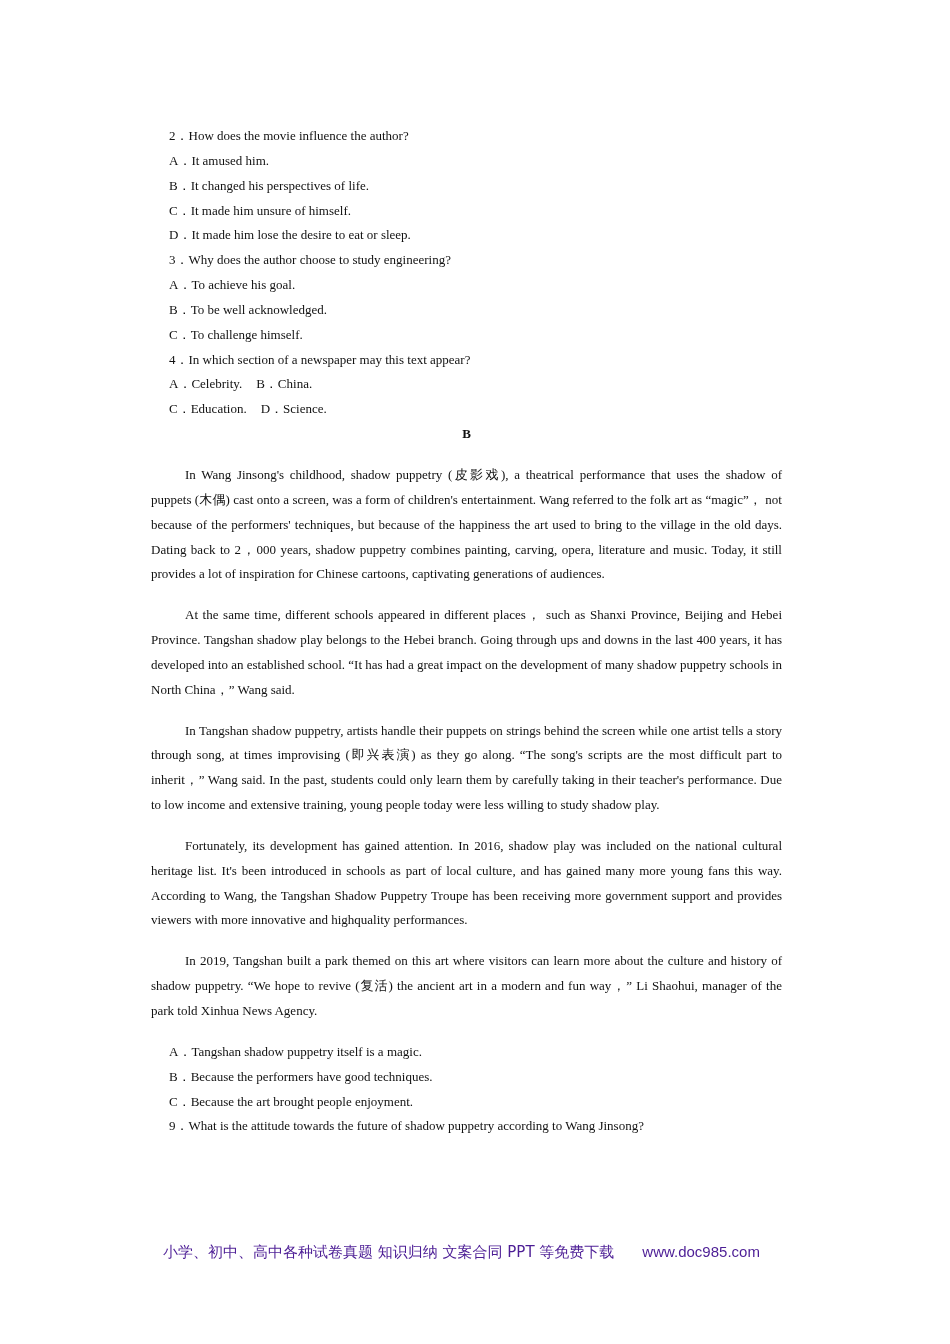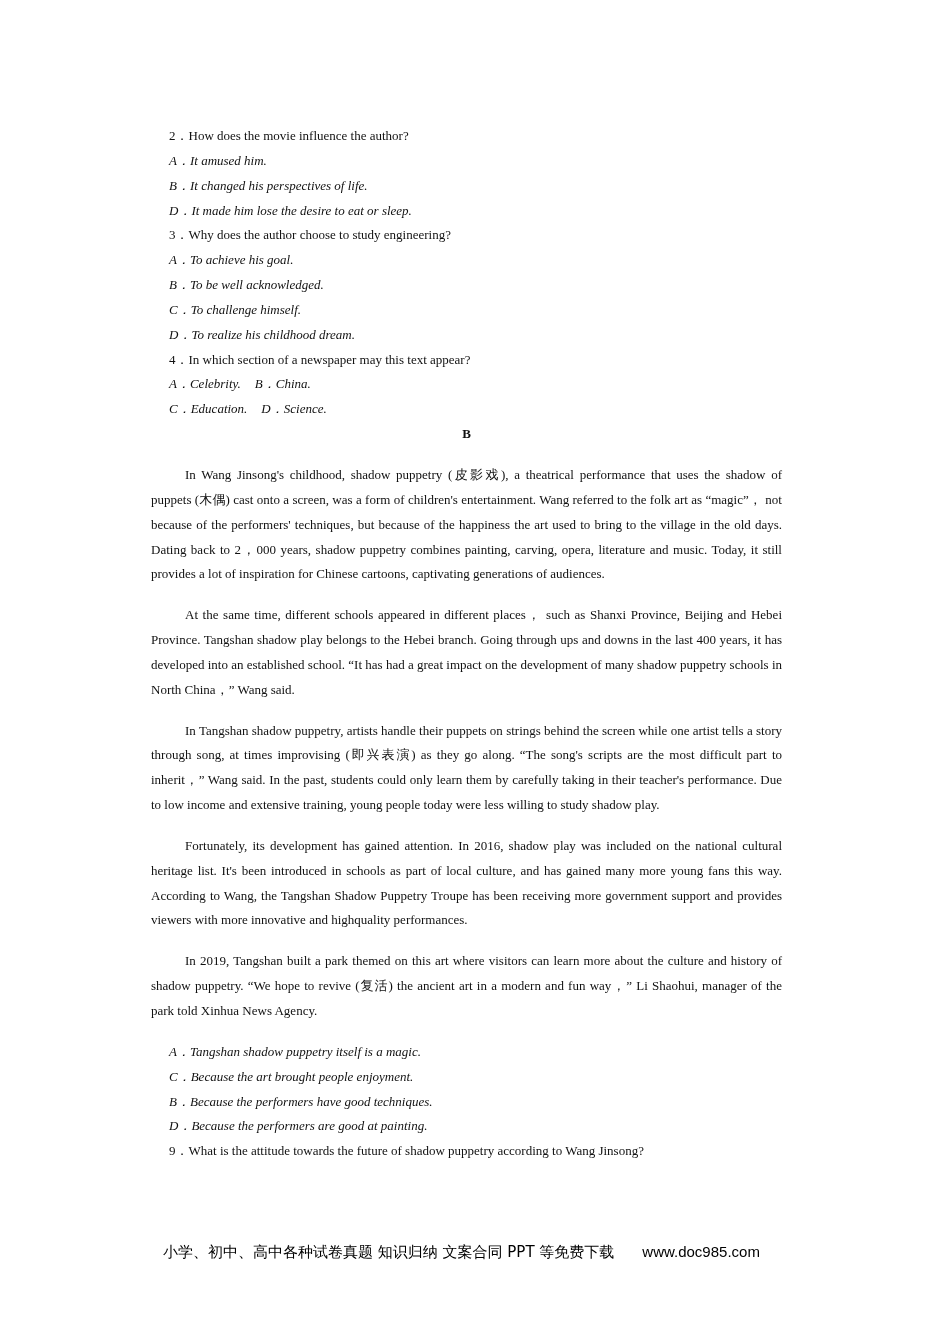--- a/index.html
+++ b/index.html
@@ -1,43 +1,43 @@
 <!DOCTYPE html>
 <html><head>
   <meta charset="utf-8">
   <style>
     html, body { margin: 0; padding: 0; background: #ffffff; }
     body { width: 950px; height: 1344px; position: relative; overflow: hidden;
       font-family: "Liberation Serif", "DejaVu Serif", serif; color: #111111; }
     .page { position: absolute; left: 135px; top: 124px; width: 663px; font-size: 13px; line-height: 24.85px; }
     .q-line { padding-left: 34px; white-space: nowrap; }
-    .opt-line { padding-left: 34px; white-space: nowrap; font-style: italic; }
+    .opt-line { padding-left: 34px; white-space: nowrap; }
     .section-title { text-align: center; font-weight: bold; }
     .para { text-align: justify; text-indent: 34px; margin: 16px; }
     .gap { display: inline-block; width: 14px; }
     .footer { position: absolute; left: 163px; top: 1243px; font-size: 15px; white-space: nowrap;
-      font-family: "DejaVu Sans", sans-serif; color: #000000; }
+      font-family: "DejaVu Sans", sans-serif; color: #4c1d95; }
     .footer .site { margin-left: 28px; font-family: "Liberation Sans", sans-serif; }
   </style>
 </head>
 <body>
 
 <div class="page">
   <div>
     <div class="q-line">2．How does the movie influence the author?</div>
     <div class="opt-line">A．It amused him.</div>
     <div class="opt-line">B．It changed his perspectives of life.</div>
+    <div class="opt-line">C．It made him unsure of himself.</div>
     <div class="opt-line">D．It made him lose the desire to eat or sleep.</div>
   </div>
   <div>
     <div class="q-line">3．Why does the author choose to study engineering?</div>
     <div class="opt-line">A．To achieve his goal.</div>
     <div class="opt-line">B．To be well acknowledged.</div>
     <div class="opt-line">C．To challenge himself.</div>
-    <div class="opt-line">D．To realize his childhood dream.</div>
   </div>
   <div>
     <div class="q-line">4．In which section of a newspaper may this text appear?</div>
     <div class="opt-line">
       <span>A．Celebrity.</span><span class="gap"></span><span>B．China.</span>
     </div>
     <div class="opt-line">
       <span>C．Education.</span><span class="gap"></span><span>D．Science.</span>
     </div>
   </div>
@@ -45,23 +45,22 @@
   <div class="section-title">B</div>
 
   <p class="para">In Wang Jinsong's childhood, shadow puppetry (皮影戏), a theatrical performance that uses the shadow of puppets (木偶) cast onto a screen, was a form of children's entertainment. Wang referred to the folk art as “magic”，  not because of the performers' techniques, but because of the happiness the art used to bring to the village in the old days. Dating back to 2，000 years, shadow puppetry combines painting, carving, opera, literature and music. Today, it still provides a lot of inspiration for Chinese cartoons, captivating generations of audiences.</p>
   <p class="para">At the same time, different schools appeared in different places， such as Shanxi Province, Beijing and Hebei Province. Tangshan shadow play belongs to the Hebei branch. Going through ups and downs in the last 400 years, it has developed into an established school. “It has had a great impact on the development of many shadow puppetry schools in North China，”  Wang said.</p>
   <p class="para">In Tangshan shadow puppetry, artists handle their puppets on strings behind the screen while one artist tells a story through song, at times improvising (即兴表演) as they go along. “The song's scripts are the most difficult part to inherit，”  Wang said. In the past, students could only learn them by carefully taking in their teacher's performance. Due to low income and extensive training, young people today were less willing to study shadow play.</p>
   <p class="para">Fortunately, its development has gained attention. In 2016, shadow play was included on the national cultural heritage list. It's been introduced in schools as part of local culture, and has gained many more young fans this way. According to Wang, the Tangshan Shadow Puppetry Troupe has been receiving more government support and provides viewers with more innovative and highquality performances.</p>
   <p class="para">In 2019, Tangshan built a park themed on this art where visitors can learn more about the culture and history of shadow puppetry. “We hope to revive (复活) the ancient art in a modern and fun way，”  Li Shaohui, manager of the park told Xinhua News Agency.</p>
 
   <div>
     <div class="opt-line">A．Tangshan shadow puppetry itself is a magic.</div>
+    <div class="opt-line">B．Because the performers have good techniques.</div>
     <div class="opt-line">C．Because the art brought people enjoyment.</div>
-    <div class="opt-line">B．Because the performers have good techniques.</div>
-    <div class="opt-line">D．Because the performers are good at painting.</div>
   </div>
   <div>
     <div class="q-line">9．What is the attitude towards the future of shadow puppetry according to Wang Jinsong?</div>
   </div>
 </div>
 
 <div class="footer">
   <span>小学、初中、高中各种试卷真题  知识归纳  文案合同  PPT 等免费下载</span><span class="site">www.doc985.com</span>
 </div>
 

